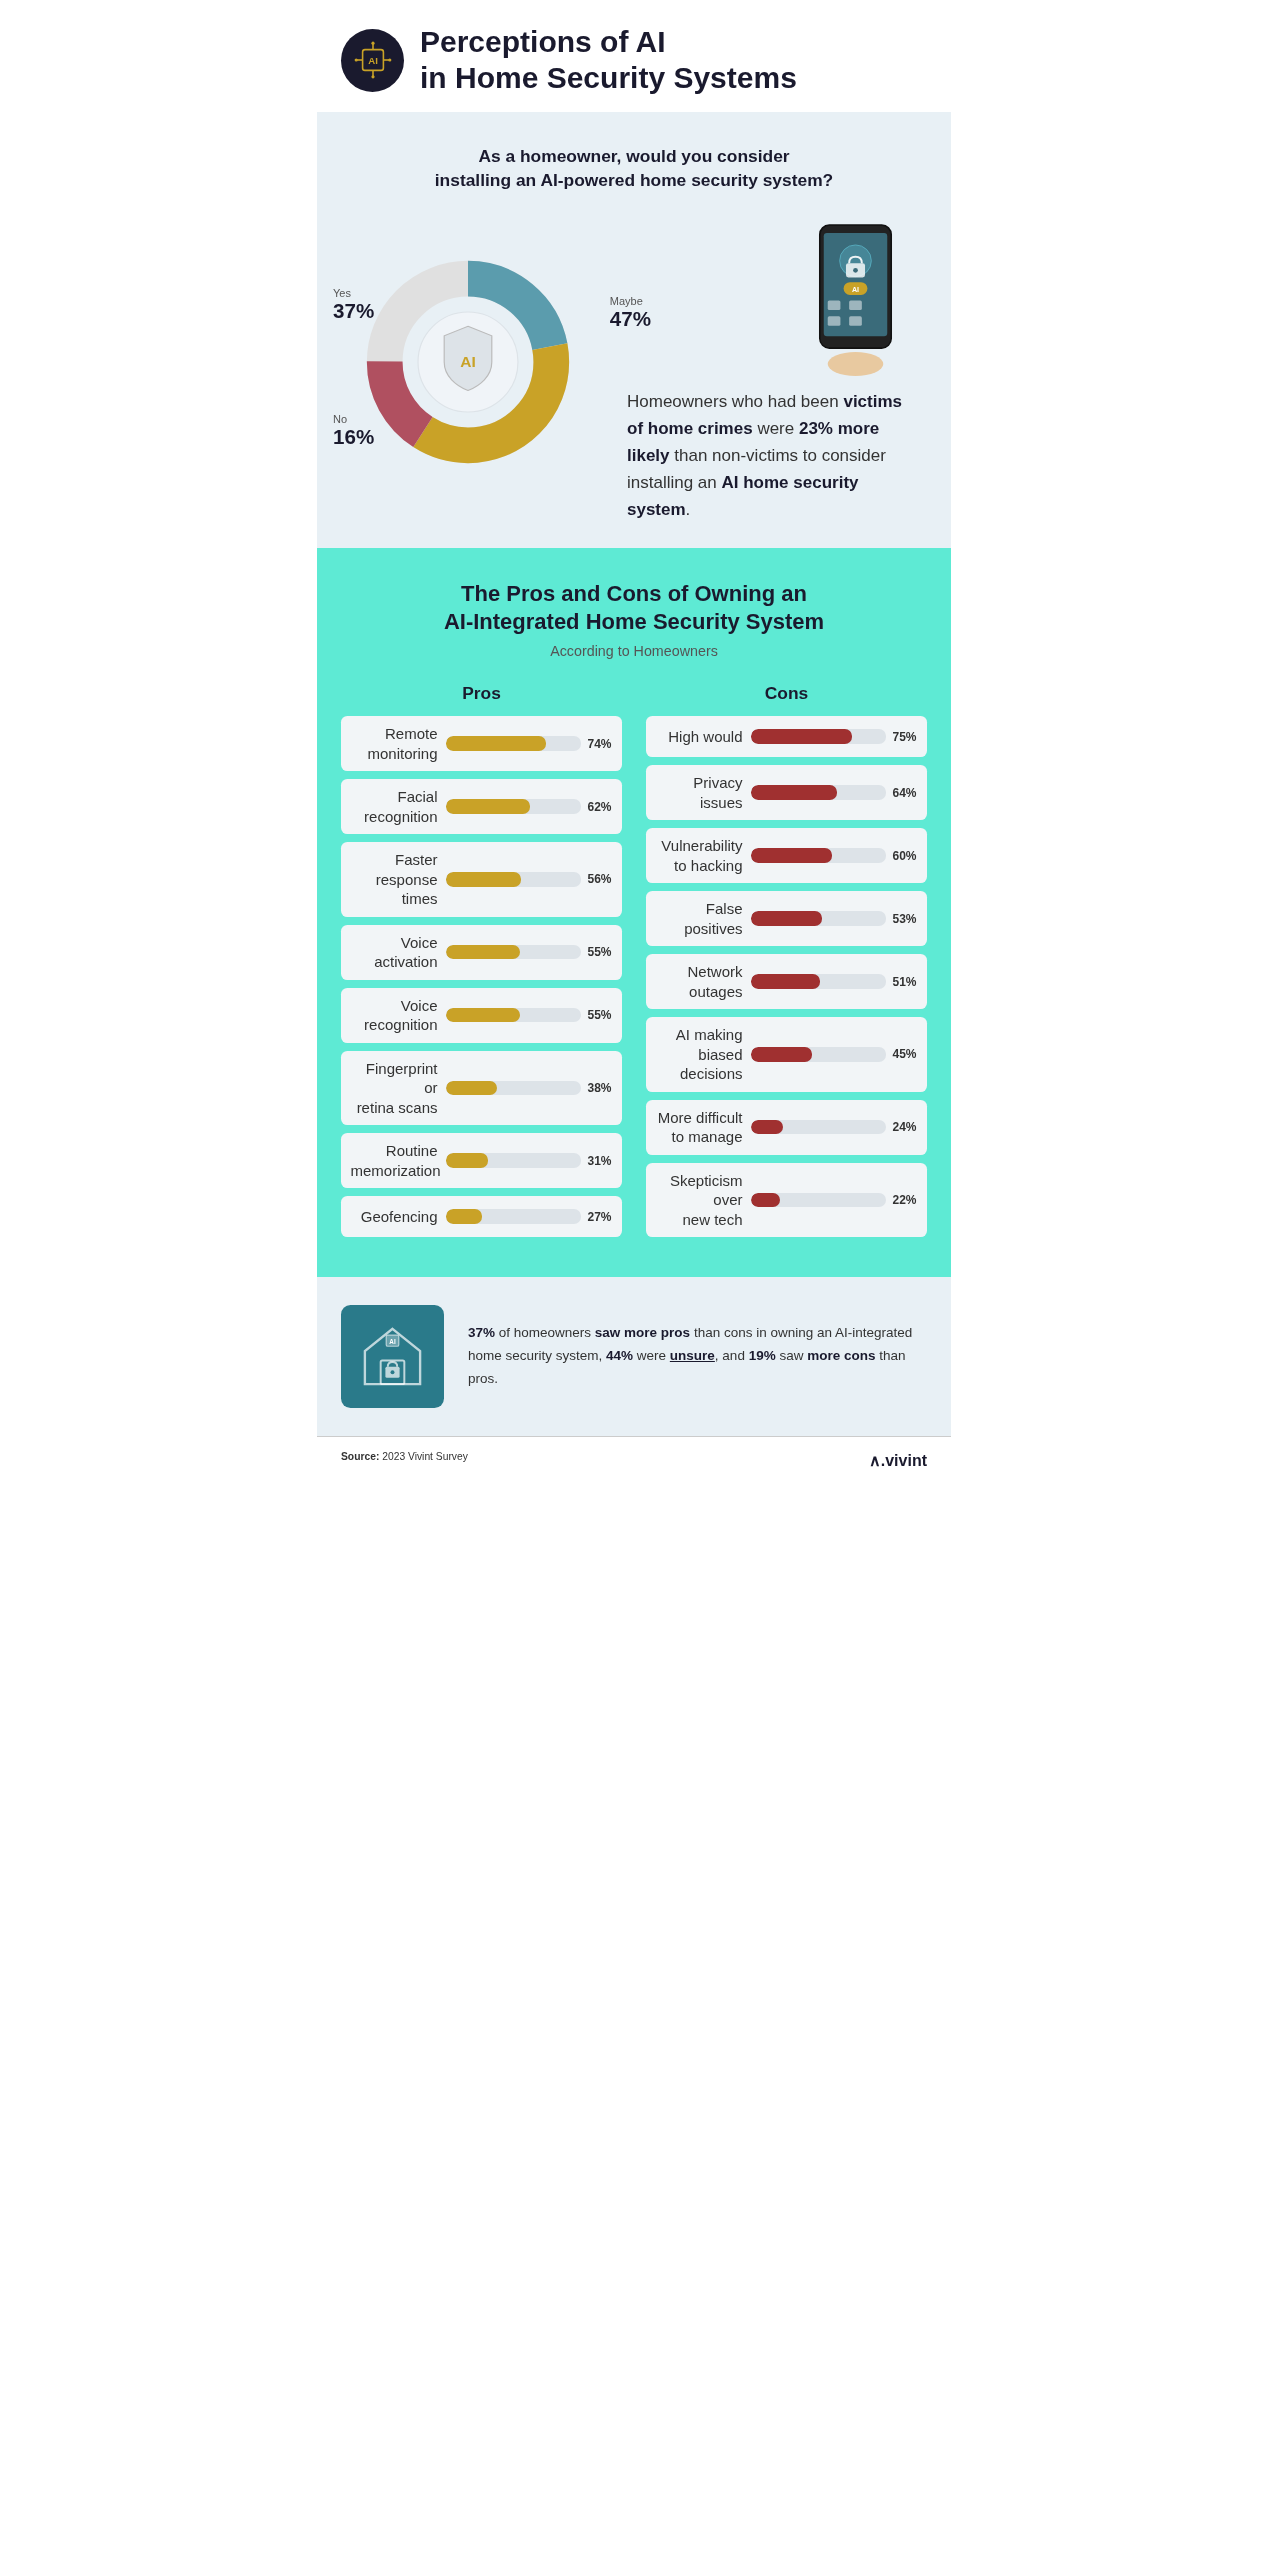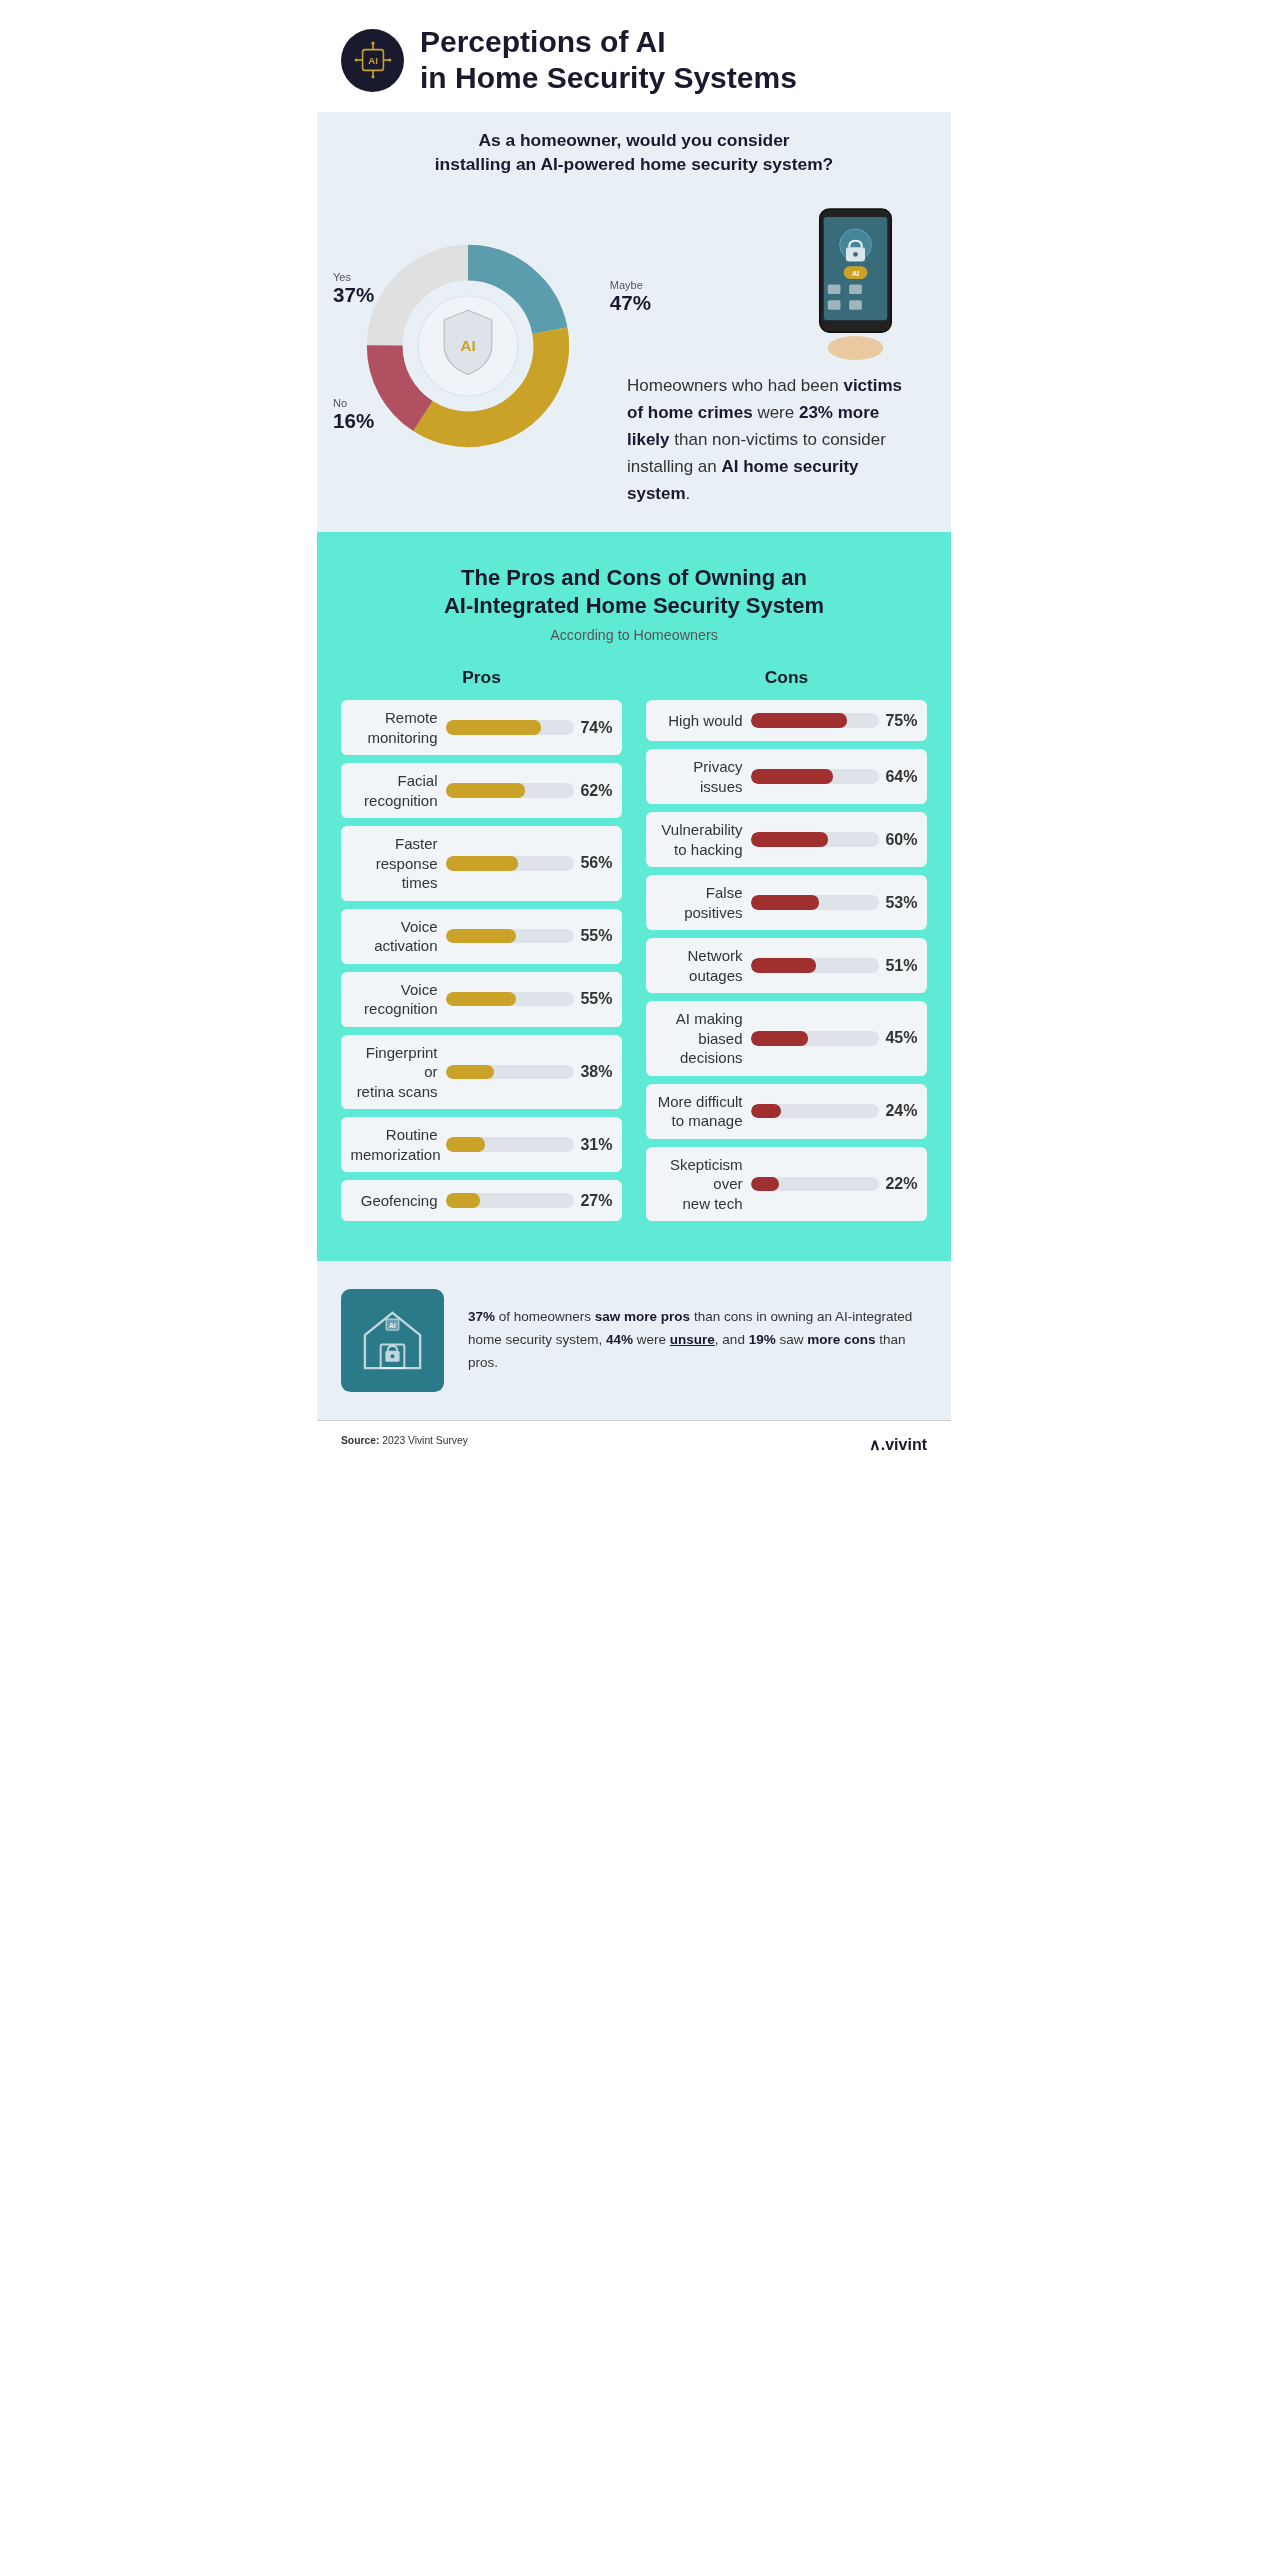--- a/index.html
+++ b/index.html
@@ -32,21 +32,21 @@
       font-size: 30px;
       font-weight: 900;
       line-height: 1.2;
       color: #1a1a2e;
     }
 
     
     .section-survey {
       background: #e8f0f5;
       margin: 0;
-      padding: 16px 32px 24px 32px;
+      padding: 32px 32px 24px 32px;
     }
     .survey-question {
       text-align: center;
       font-size: 17.4px;
       font-weight: 700;
       color: #1a1a2e;
       margin-bottom: 24px;
       line-height: 1.4;
     }
     .survey-chart-area {
@@ -172,21 +172,21 @@
       height: 100%;
       background: #c9a227;
       border-radius: 7.1px;
     }
     .bar-fill-con {
       height: 100%;
       background: #a03030;
       border-radius: 7.1px;
     }
     .bar-pct {
-      font-size: 16px;
+      font-size: 12px;
       font-weight: 700;
       color: #333;
       min-width: 25px;
     }
 
     
     .section-bottom {
       background: #e8f0f5;
       padding: 28px 24px;
       display: flex;

